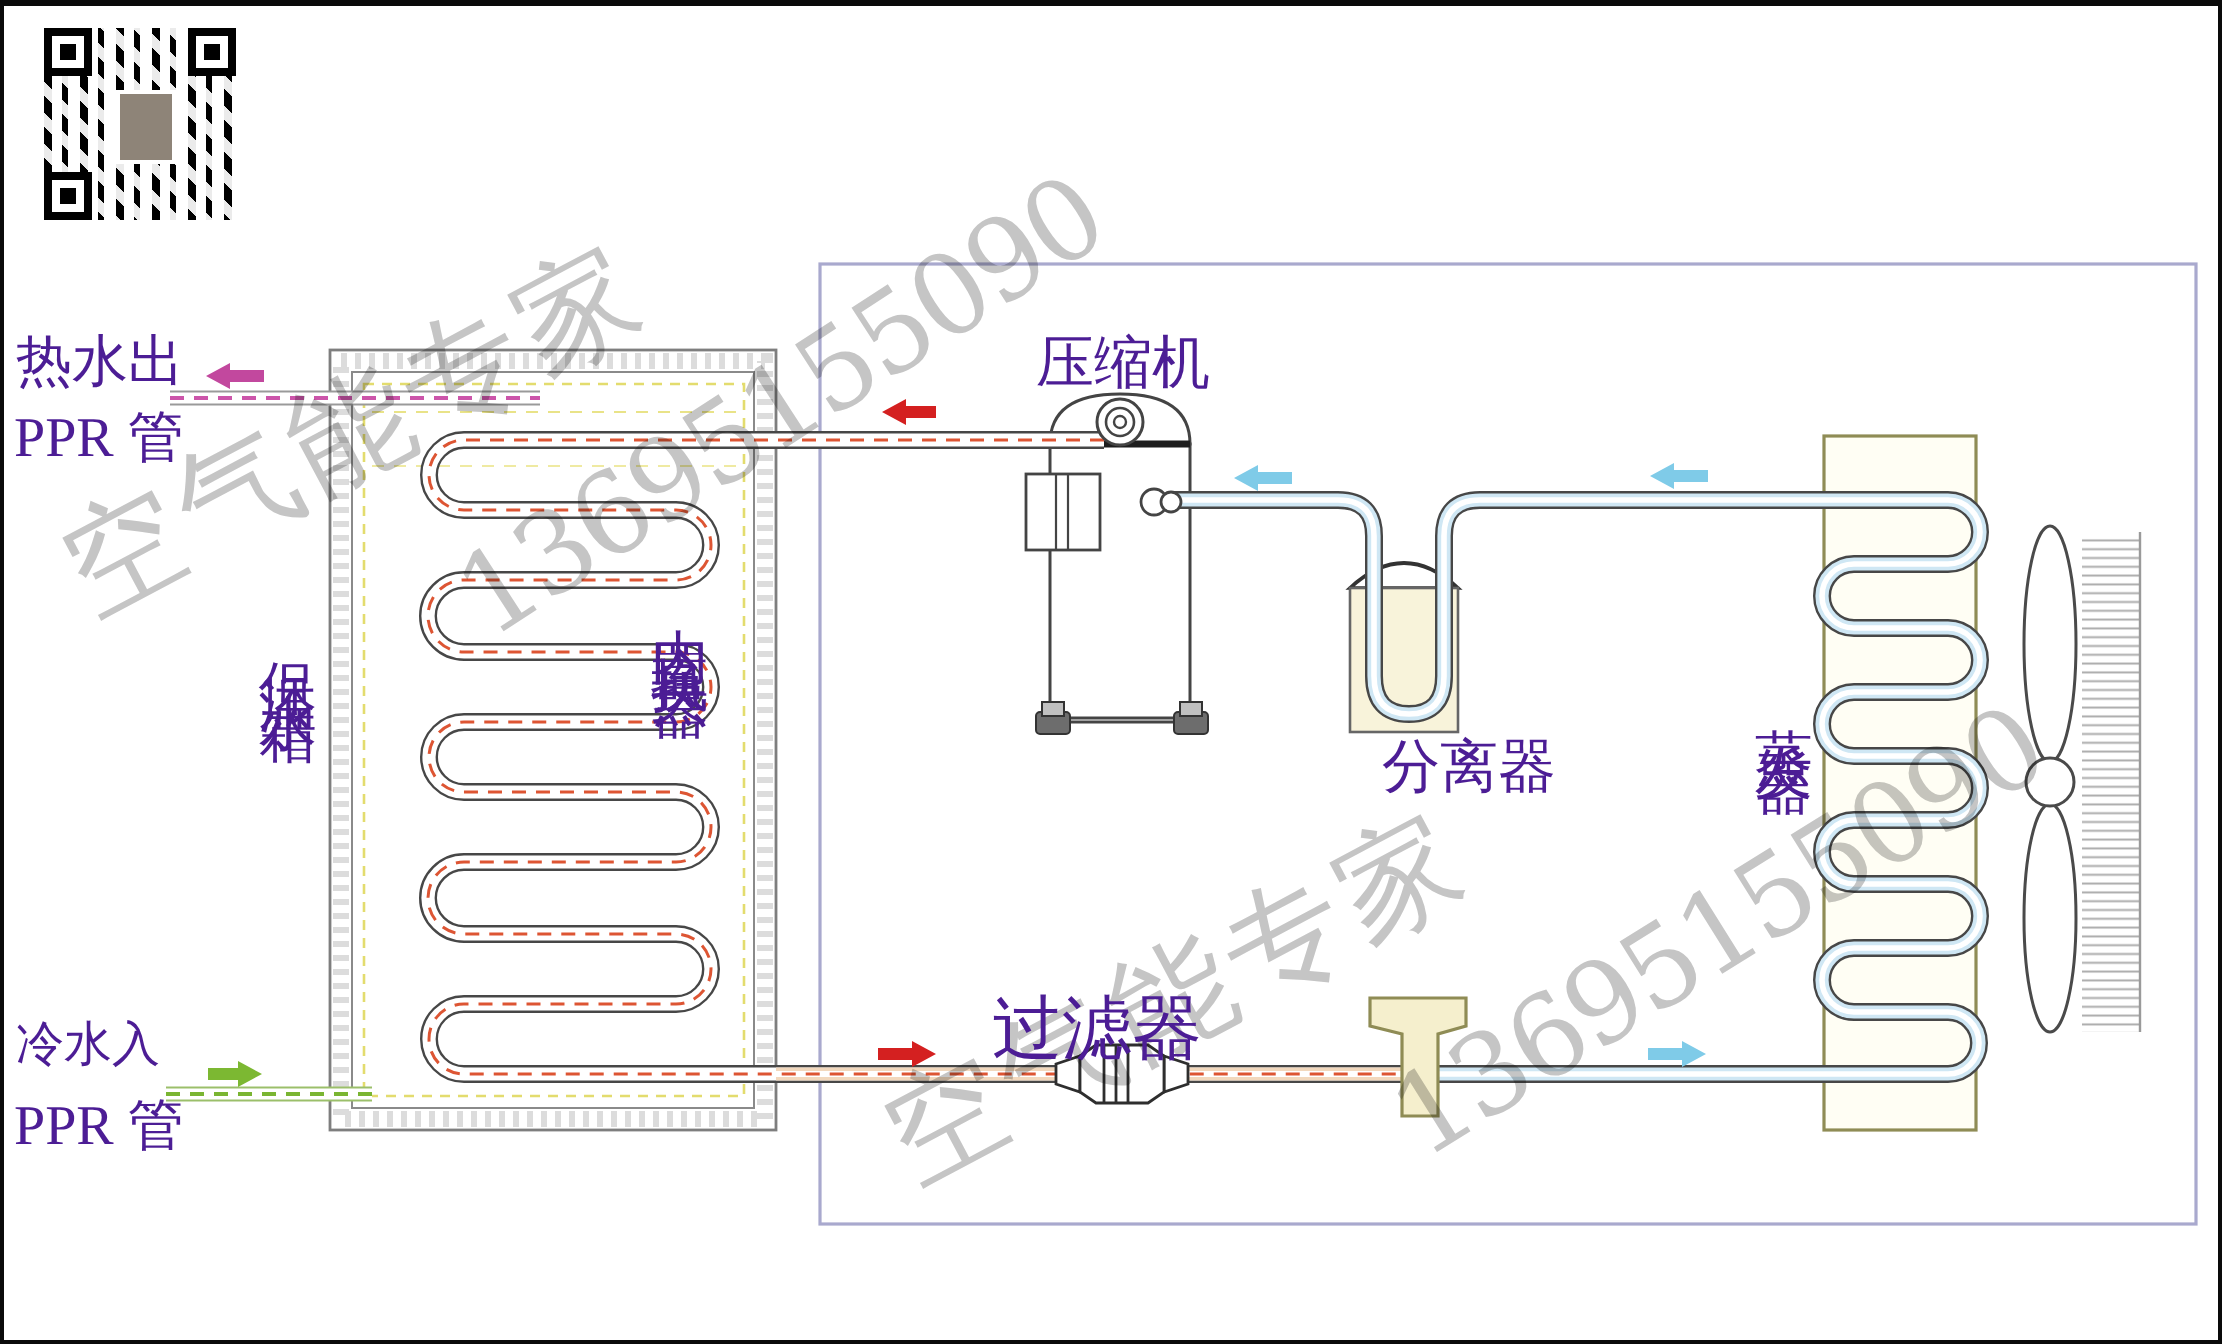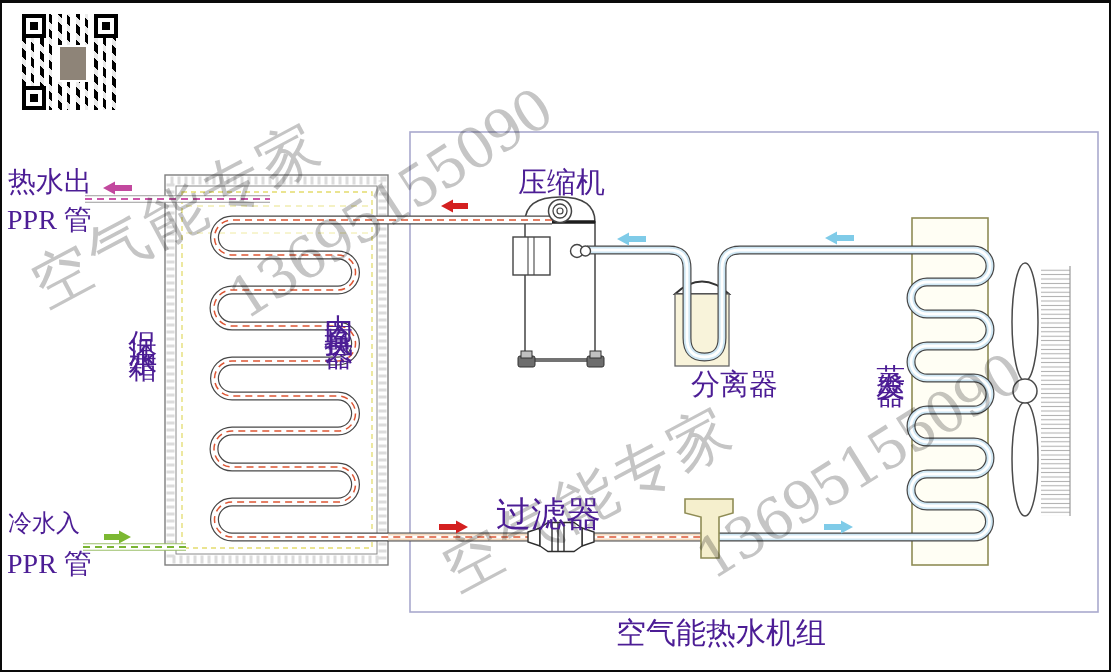--- a/index.html
+++ b/index.html
@@ -213,16 +213,15 @@
   <div class="lbl" style="left:7px;  top:548px;font-size:28px;">PPR 管</div>
 
   <div class="lbl v" style="left:126px;top:308px;font-size:29px;letter-spacing:8px;">保温水箱</div>
   <div class="lbl v" style="left:322px;top:291px;font-size:29px;letter-spacing:7px;">内置换热器</div>
   <div class="lbl v" style="left:874px;top:341px;font-size:29px;letter-spacing:8px;">蒸发器</div>
 
   <div class="lbl" style="left:518px;top:166px;font-size:29px;font-family:Liberation Serif, serif;">压缩机</div>
   <div class="lbl" style="left:659px;top:368px;font-size:29px;margin-left:32px;">分离器</div>
   <div class="lbl" style="left:496px;top:495px;font-size:35px;">过滤器</div>
 
-  <div class="lbl" style="left:616px;top:616px;font-size:30px;">空气能热水机组</div>
 
   <div class="frame"></div>
 </div>
 
 </body></html>

